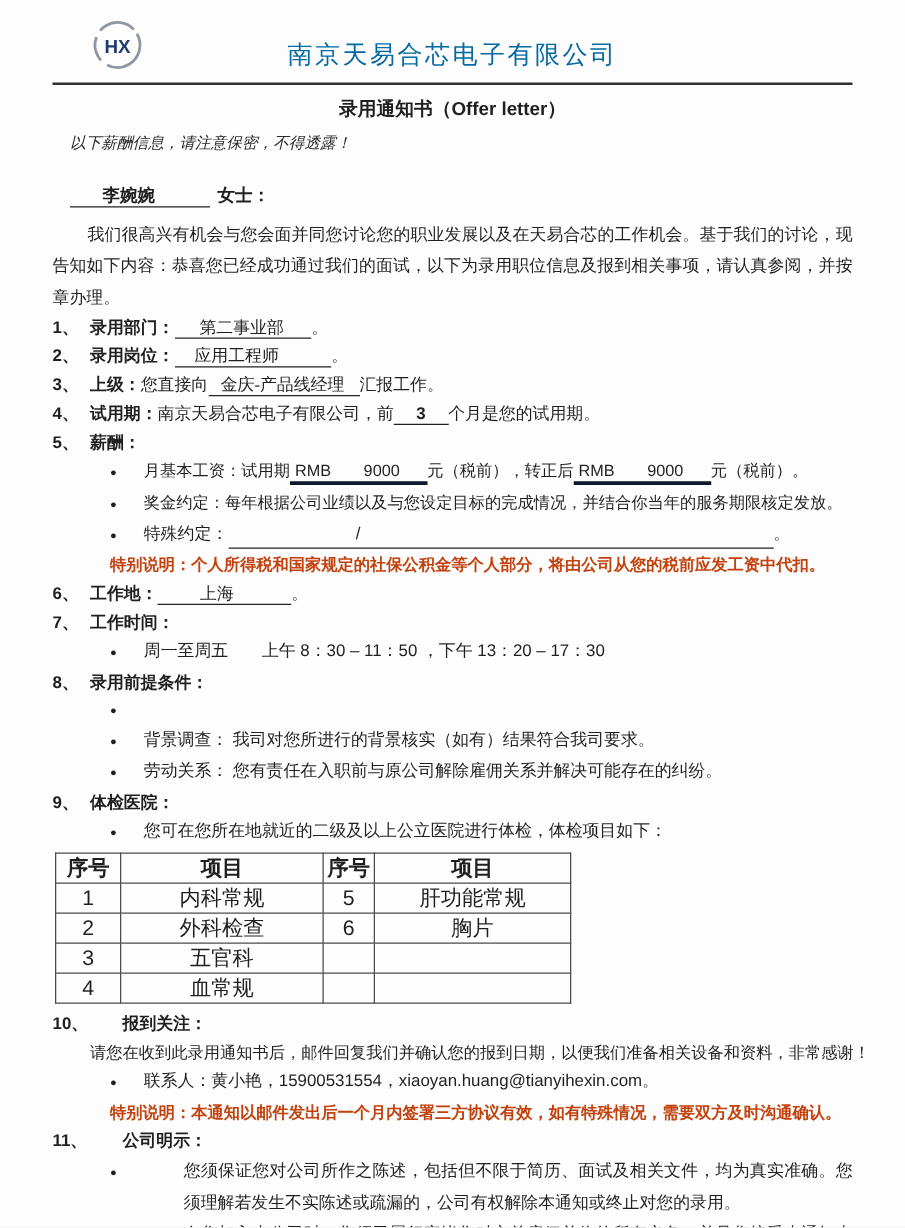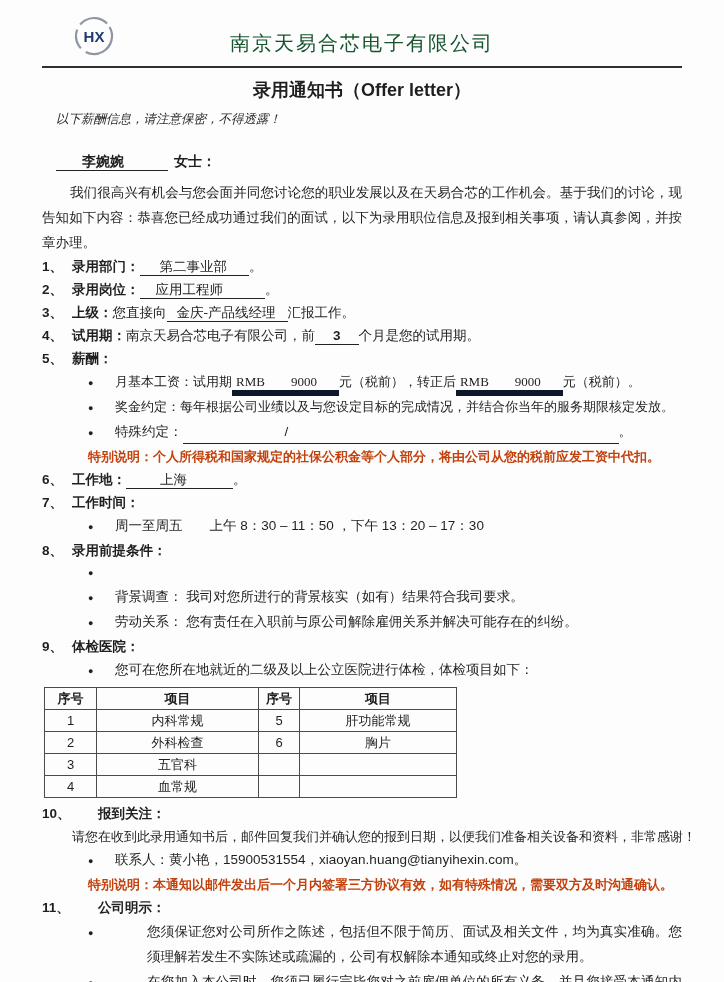--- a/index.html
+++ b/index.html
@@ -13,55 +13,55 @@
     padding:0 42px;
     font-family:"Liberation Sans","DejaVu Sans",sans-serif;
     color:#1f1f1f;
   }
   
   .header{position:relative;height:66px;border-bottom:2px solid #303030;}
   .logo{position:absolute;left:30px;top:14px;width:44px;height:44px;}
   .company{
     text-align:center;padding-top:30px;
     font-family:"Liberation Serif","DejaVu Serif",serif;
-    font-size:20px;letter-spacing:2px;color:#14532d;
+    font-size:20px;letter-spacing:2px;color:#0369a1;
   }
-  .title{text-align:center;font-weight:bold;font-size:18px;margin-top:10px;}
+  .title{text-align:center;font-weight:bold;font-size:15px;margin-top:10px;}
   .conf{font-style:italic;font-size:12.5px;margin:9px 0 0 14px;color:#2a2a2a;}
   
   .salute{margin:25px 0 0 14px;font-size:14px;}
   .name-u{font-weight:bold;border-bottom:1px solid #222;padding:0 44px 1px 26px;}
   .salute b{margin-left:6px;}
   .intro{margin:9px 0 0 0;font-size:13.5px;line-height:25px;text-indent:28px;text-align:justify;}
   
   .item{display:flex;font-size:13.5px;line-height:23px;align-items:baseline;}
   .num{flex:none;display:inline-block;width:30px;font-weight:bold;}
   .num-wide{width:56px;}
   .item-body{flex:1;min-width:0;}
   .uv{border-bottom:1px solid #222;padding:0 16px 1px 16px;}
   .uv-dept{padding:0 22px 1px 20px;}
   .uv-pos{padding:0 42px 1px 16px;}
   .uv-boss{padding:0 12px 1px 10px;font-family:Liberation Serif, serif;}
   .uv-prob{padding:0 18px 1px 18px;font-weight:bold;}
   .uv-city{padding:0 46px 1px 34px;}
-  .u-sal{border-bottom:6px solid #0f172a;padding:0 22px 1px 4px;font-family:Liberation Serif, serif;}
+  .u-sal{border-bottom:3px solid #0f172a;padding:0 22px 1px 4px;}
   .u-blank{display:inline-block;box-sizing:border-box;width:436px;border-bottom:1px solid #222;padding-left:102px;}
   
   .bullet{display:flex;margin-left:46px;font-size:13.5px;line-height:23px;align-items:baseline;}
   .b-marker{flex:none;width:27px;font-size:9px;}
   .b-text{flex:1;min-width:0;}
   .nowrap{white-space:nowrap;font-size:13px;}
   .note-blue{margin-left:46px;font-weight:bold;font-size:13px;line-height:23px;color:#c2410c;white-space:nowrap;}
   .sec10-para{margin-left:30px;font-size:13px;line-height:23px;white-space:nowrap;}
   .sec11 .b-text{line-height:25px;text-align:justify;margin-left:32px;}
   
   table.med{border-collapse:collapse;margin:4px 0 4px 2px;table-layout:fixed;}
   table.med th,table.med td{
     border:1px solid #4b4b4b;height:21px;text-align:center;
-    font-size:13px;padding:0 2px;overflow:hidden;margin-left:36px;
+    font-size:17px;padding:0 2px;overflow:hidden;margin-left:36px;
   }
   table.med th{font-weight:bold;}
   .c1{width:52px;} .c2{width:162px;} .c3{width:41px;} .c4{width:157px;}
 </style>
 </head>
 <body>
 
 <div class="page">
 
   <div class="header">

